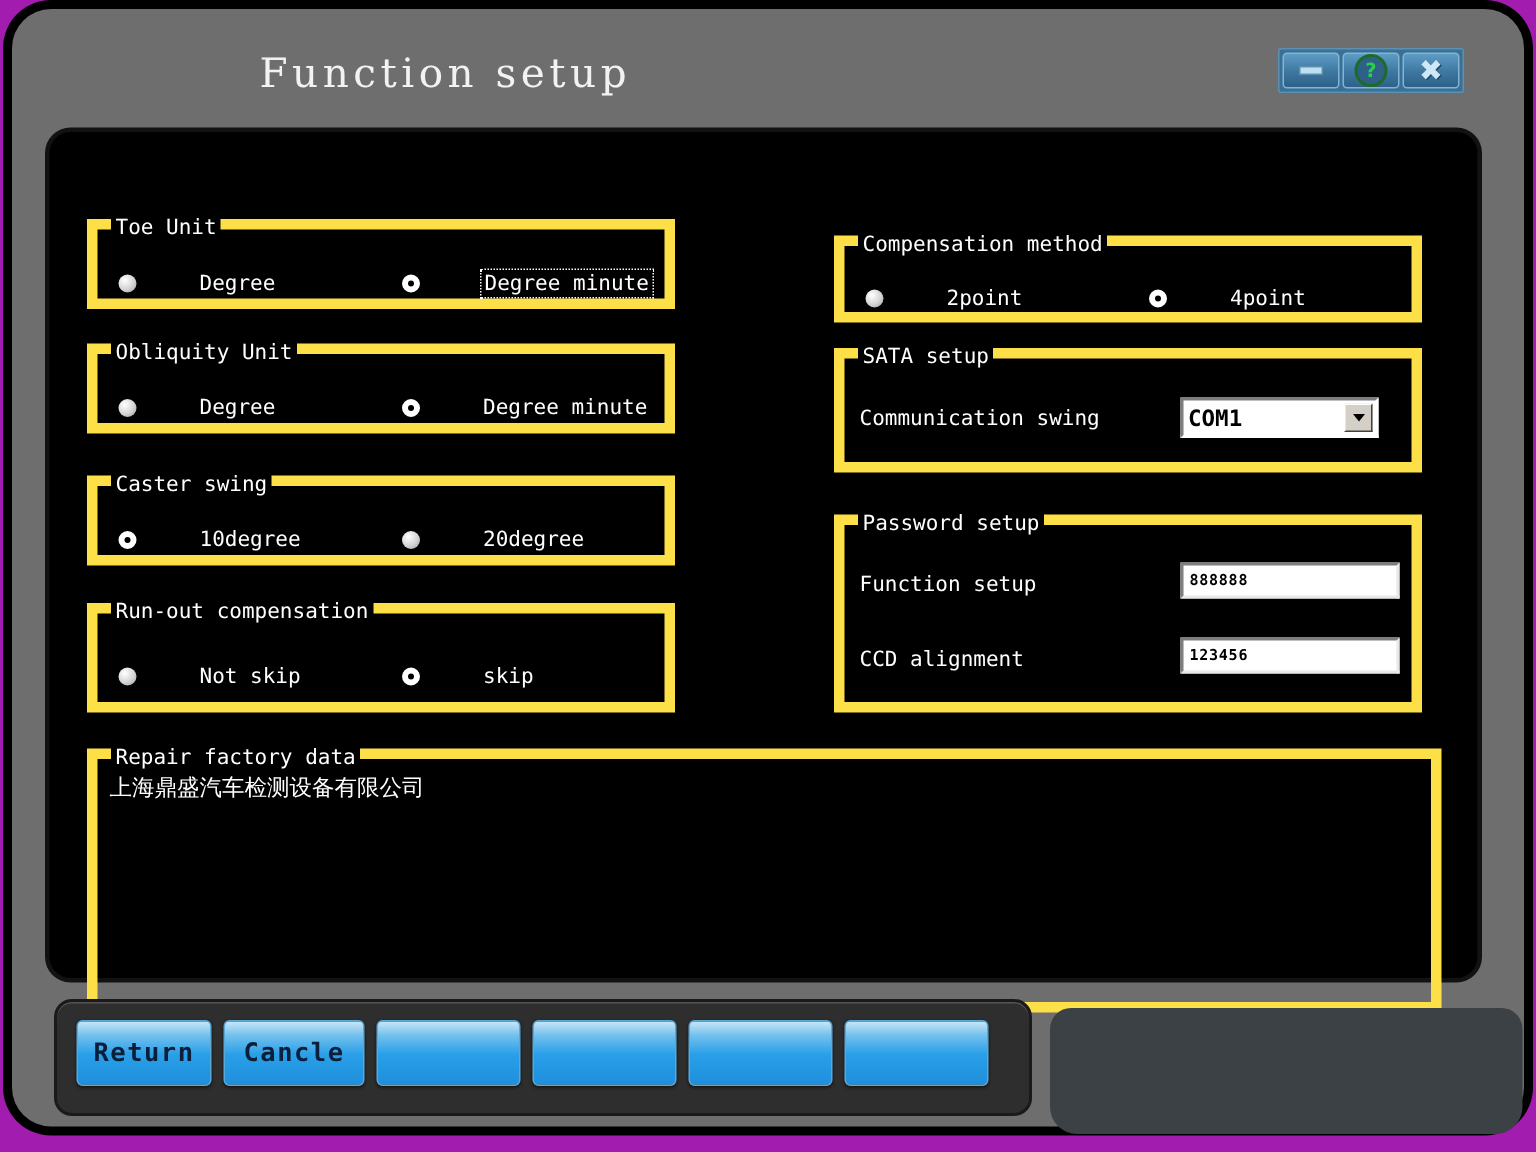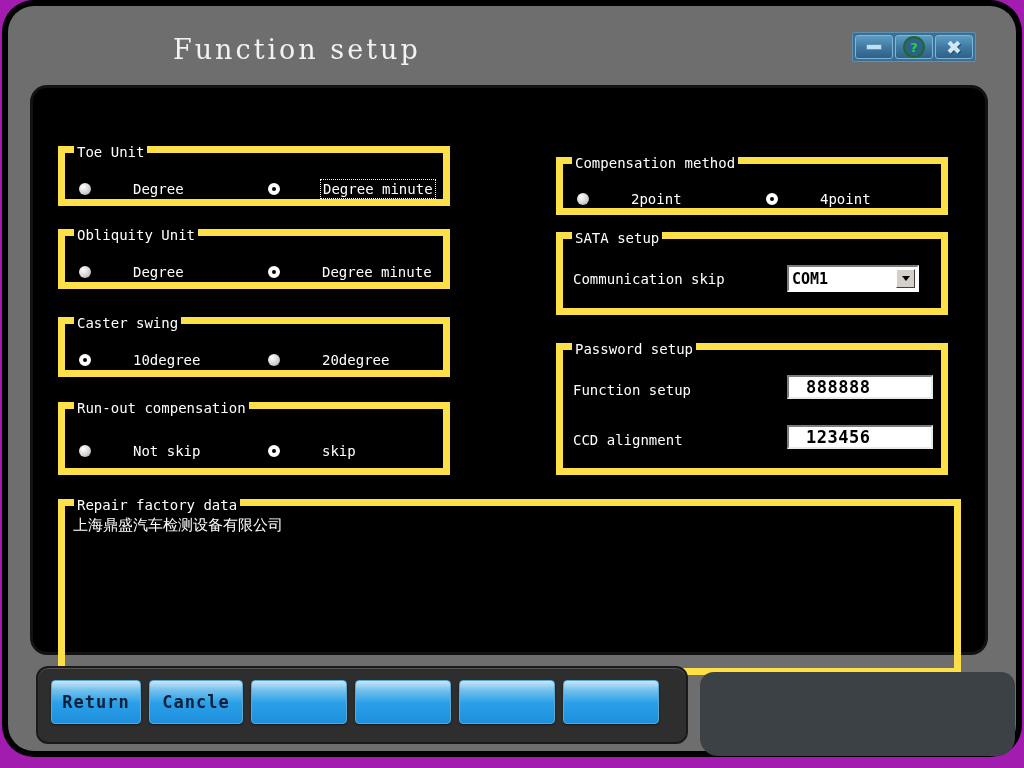--- a/index.html
+++ b/index.html
@@ -195,22 +195,22 @@
 
   
   .textbox {
     position: absolute;
     background: #ffffff;
     border: 2px solid;
     border-color: #7d7d7d #e8e8e8 #e8e8e8 #7d7d7d;
     box-sizing: border-box;
     display: flex;
     align-items: center;
-    padding-left: 17px;
-    font-size: 17px;
+    padding-left: 4px;
+    font-size: 10px;
     font-weight: bold;
     color: #000;
     letter-spacing: 0.5px;
   }
 
   
   .factory-text {
     position: absolute;
     left: 8px; top: 10px;
     color: #ffffff;
@@ -343,21 +343,21 @@
         <span class="rlabel">2point</span>
       </div>
       <div class="radio" style="left:203px; top:27px;">
         <span class="rdot on"></span>
         <span class="rlabel">4point</span>
       </div>
     </div>
 
     <div class="group" style="left:523px; top:100px; width:392px; height:83px;">
       <div class="g-title">SATA setup</div>
-      <div class="field-label" style="left:10px; top:32px;">Communication skip</div>
+      <div class="field-label" style="left:10px; top:32px;">Communication swing</div>
       <div class="combo" style="left:224px; top:26px; width:132px; height:27px;">
         <span>COM1</span>
         <span class="combo-btn"></span>
       </div>
     </div>
 
     <div class="group" style="left:523px; top:211px; width:392px; height:132px;">
       <div class="g-title">Password setup</div>
 
       <div class="field-label" style="left:10px; top:32px;">Function setup</div>

